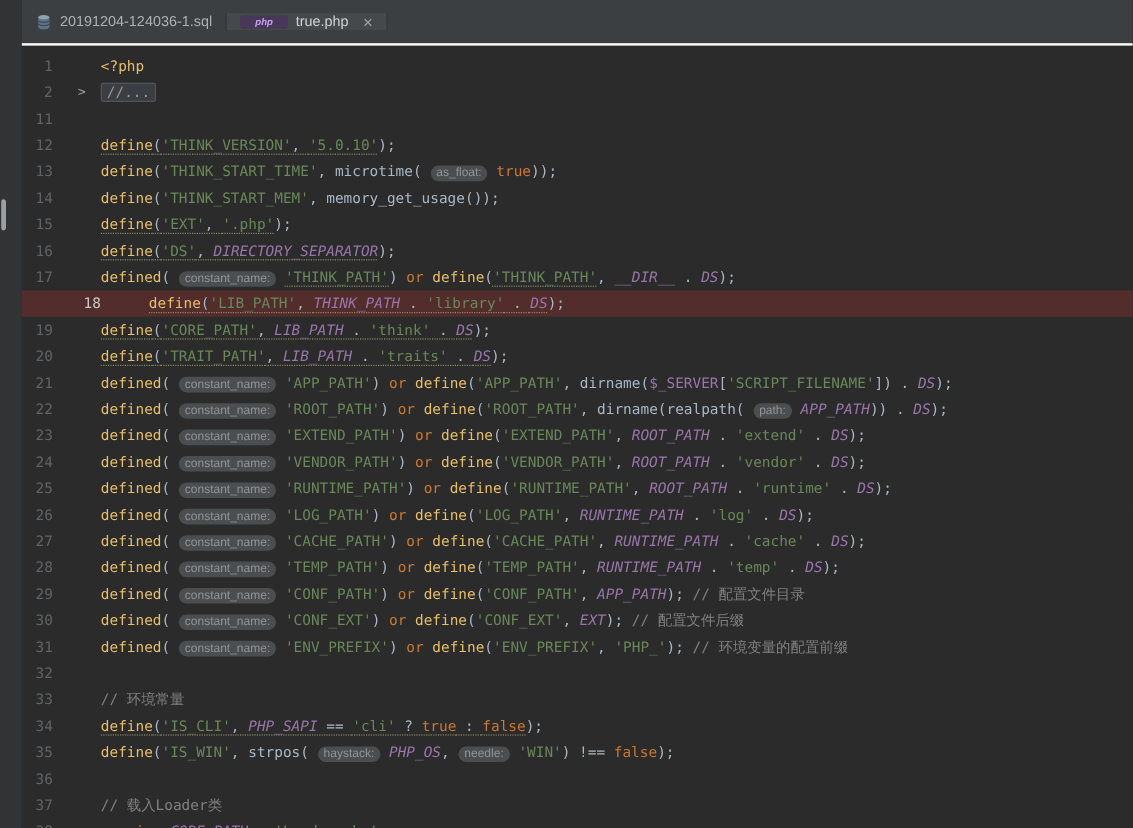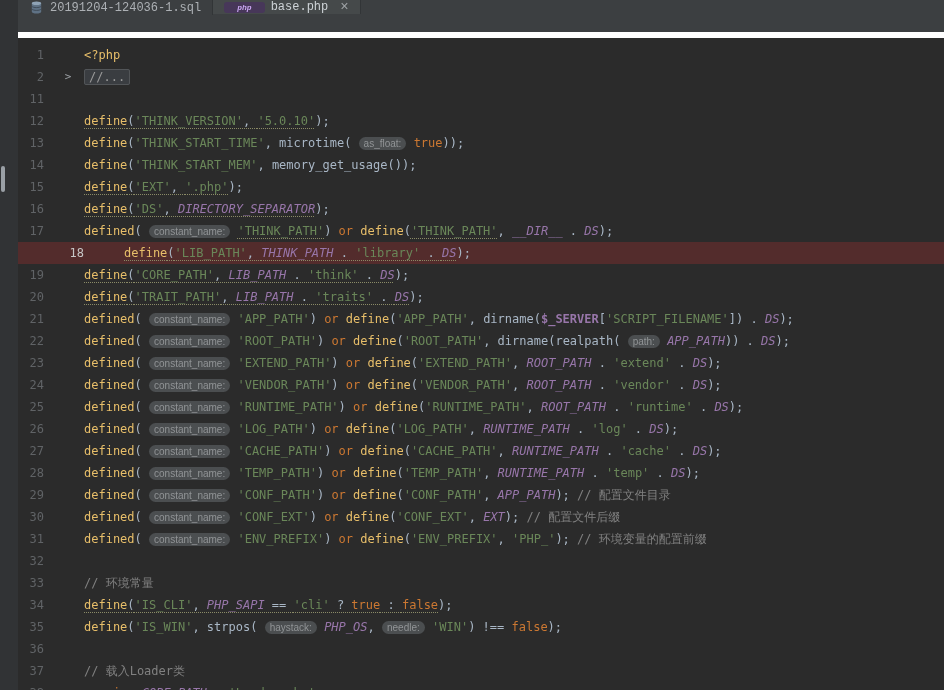--- a/index.html
+++ b/index.html
@@ -4,40 +4,40 @@
 <style>
   * { margin:0; padding:0; box-sizing:border-box; }
   html,body { width:944px; height:690px; overflow:hidden; background:var(--editor-bg,#2b2b2b); }
   .app { display:flex; width:944px; height:690px; font-family:"Liberation Sans",sans-serif; }
 
   .stripe { width:18px; background:var(--stripe-bg,#313335); position:relative; flex:none; }
   .stripe-marker { position:absolute; left:1px; top:166px; width:4px; height:26px; background:#9aa0a6; border-radius:2px; }
 
   .main { flex:1; display:flex; flex-direction:column; min-width:0; }
 
-  .tabbar { height:38px; background:var(--tabbar-bg,#3c3f41); display:flex; align-items:flex-start; border-bottom:6px solid #ffffff; flex:none;font-family:Liberation Mono, monospace; }
+  .tabbar { height:38px; background:var(--tabbar-bg,#3c3f41); display:flex; align-items:center; border-bottom:2px solid #ffffff; flex:none; }
   .tab { display:flex; align-items:center; gap:6px; padding:0 11px; font-size:12px; color:#adb1b5; border-right:1px solid #323537; cursor:default; }
   .tab.active { background:var(--active-tab-bg,#45494a); color:#ced3d7; }
   .tab .close { margin-left:6px; color:#9fa3a6; font-size:14px; line-height:1; }
   .php-ico { font-size:8px; font-style:italic; font-weight:bold; color:#c8a5f0; background:#473759; padding:1px 13px; border-radius:3px; letter-spacing:0; }
 
   .editor { flex:1; padding-top:6px; overflow:hidden; font-family:"DejaVu Sans Mono",monospace; font-size:12px; }
   .line { display:flex; height:22px; line-height:22px; white-space:pre; }
   .line.hl { background:var(--highlight-line-bg,#532c2c);padding-left:40px; }
   .gutter { width:34px; flex:none; text-align:right; padding-right:8px; color:var(--gutter-fg,#606366); }
   .line.hl .gutter { color:#c7c7c7; }
   .foldcol { width:32px; flex:none; text-align:center; color:#9da2a6; font-size:11px; }
   .codecell { flex:1; min-width:0; }
 
   .tok-d   { color:var(--default-fg,#a9b7c6); }
   .tok-k   { color:var(--keyword,#cc7832);margin-top:43px; }
   .tok-f   { color:var(--function,#e8bf6a); }
   .tok-s   { color:var(--string,#6a8759); }
   .tok-c   { color:var(--constant,#9876aa); font-style:italic; }
-  .tok-v   { color:var(--constant,#9876aa);font-weight:bold; }
+  .tok-v   { color:var(--constant,#9876aa); }
   .tok-cm  { color:var(--comment,#808080); }
   .tok-tag { color:var(--function,#e8bf6a);text-align:center; }
   .tok-fold{ color:#9a9a9a; background:#3a3d41; border:1px solid #525558; border-radius:2px; padding:0 4px; }
   .tok-h   { background:var(--hint-bg,#4b4e50); color:var(--hint-fg,#919496); border-radius:7px; padding:1px 5px; font-size:10px; font-family:"Liberation Sans",sans-serif; }
   .u       { text-decoration:underline dotted #8a8a66; text-decoration-thickness:1px; text-underline-offset:3px; }
 </style>
 </head>
 <body>
 
 <div class="app">
@@ -50,21 +50,21 @@
         <svg width="15" height="15" viewBox="0 0 16 16">
           <path d="M3 3.5v9c0 1.1 2.2 2 5 2s5-.9 5-2v-9" fill="#5f7285"></path>
           <ellipse cx="8" cy="3.5" rx="5" ry="1.9" fill="#8fa3b6"></ellipse>
           <path d="M3 6.8c1 .8 2.9 1.3 5 1.3s4-.5 5-1.3" stroke="#39444f" stroke-width=".9" fill="none"></path>
           <path d="M3 9.8c1 .8 2.9 1.3 5 1.3s4-.5 5-1.3" stroke="#39444f" stroke-width=".9" fill="none"></path>
         </svg>
         <span>20191204-124036-1.sql</span>
       </div>
       <div class="tab active">
         <span class="php-ico">php</span>
-        <span>base.php</span>
+        <span>true.php</span>
         <span class="close">×</span>
       </div>
     </div>
     <div class="editor" id="editor">
         <div class="line"><div class="gutter">1</div><div class="foldcol"></div><div class="codecell"><span class="tok-tag">&lt;?php</span></div></div>
         <div class="line"><div class="gutter">2</div><div class="foldcol">&gt;</div><div class="codecell"><span class="tok-fold">//...</span></div></div>
         <div class="line"><div class="gutter">11</div><div class="foldcol"></div><div class="codecell"></div></div>
         <div class="line"><div class="gutter">12</div><div class="foldcol"></div><div class="codecell"><span class="tok-f u">define</span><span class="tok-d u">(</span><span class="tok-s u">'THINK_VERSION'</span><span class="tok-d u">, </span><span class="tok-s u">'5.0.10'</span><span class="tok-d">);</span></div></div>
         <div class="line"><div class="gutter">13</div><div class="foldcol"></div><div class="codecell"><span class="tok-f">define</span><span class="tok-d">(</span><span class="tok-s">'THINK_START_TIME'</span><span class="tok-d">, </span><span class="tok-d">microtime</span><span class="tok-d">( </span><span class="tok-h">as_float:</span><span class="tok-d"> </span><span class="tok-k">true</span><span class="tok-d">));</span></div></div>
         <div class="line"><div class="gutter">14</div><div class="foldcol"></div><div class="codecell"><span class="tok-f">define</span><span class="tok-d">(</span><span class="tok-s">'THINK_START_MEM'</span><span class="tok-d">, </span><span class="tok-d">memory_get_usage</span><span class="tok-d">());</span></div></div>

